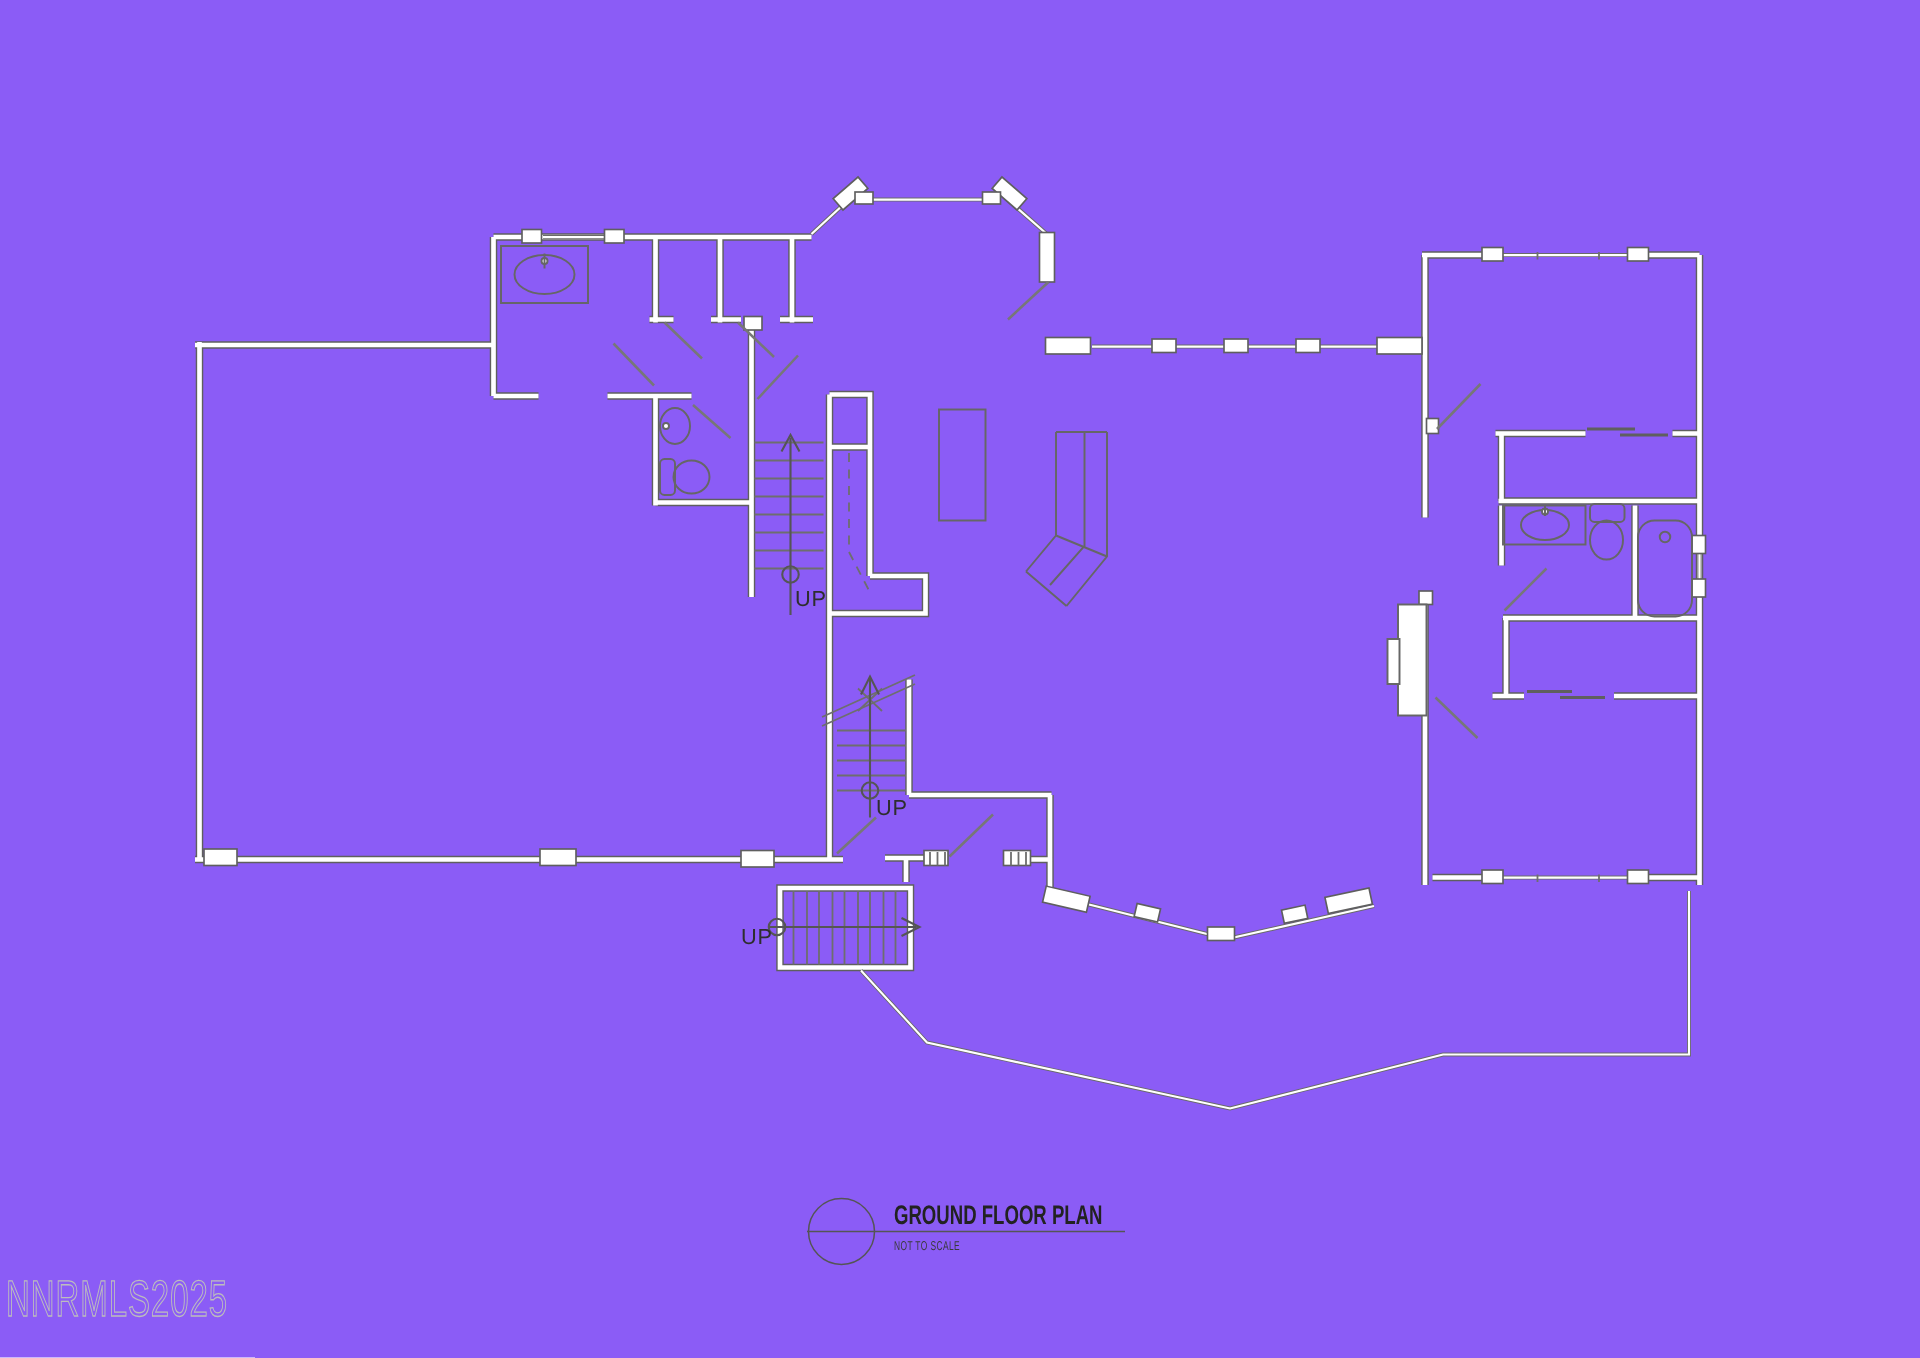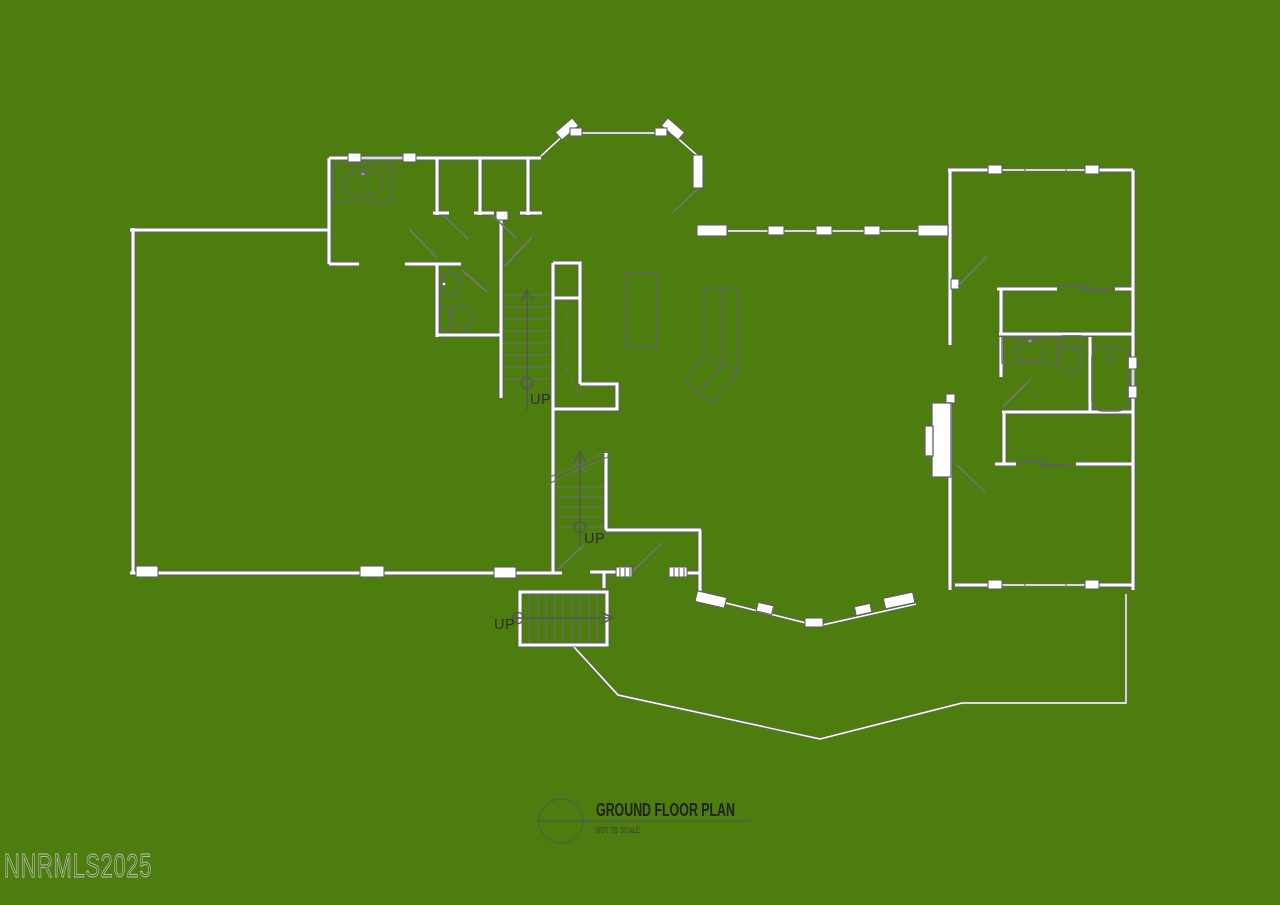--- a/index.html
+++ b/index.html
@@ -1,16 +1,16 @@
 <!DOCTYPE html>
 <html><head>
 <meta charset="utf-8">
 <style>
   html,body{margin:0;padding:0;background:#ffffff;}
-  .page{position:relative;width:1280px;height:905px;background:#4d7c0f;overflow:hidden;
+  .page{position:relative;width:1280px;height:905px;background:#8b5cf6;overflow:hidden;
         font-family:"Liberation Sans", sans-serif;}
   svg{position:absolute;left:0;top:0;}
   
   .wo{stroke:#5f5f5f;stroke-width:5;fill:none;stroke-linecap:butt;}
   .wi{stroke:#ffffff;stroke-width:3.1;fill:none;stroke-linecap:butt;}
   .gwo{stroke:#6a6a6a;stroke-width:2.8;fill:none;}
   .gwi{stroke:#ffffff;stroke-width:1.5;fill:none;}
   .dko{stroke:#6a6a6a;stroke-width:2.6;fill:none;}
   .dki{stroke:#ffffff;stroke-width:1.4;fill:none;}
   .pad{fill:#ffffff;stroke:#5f5f5f;stroke-width:1.1;}

